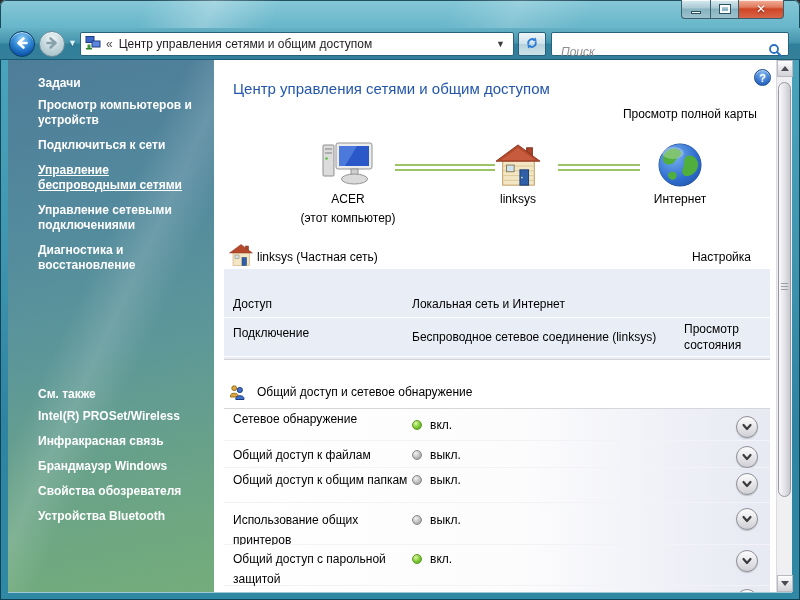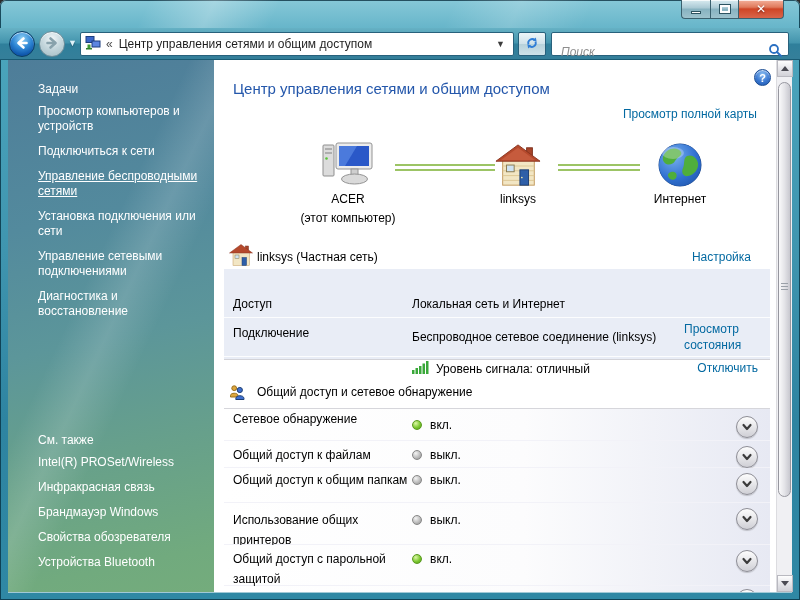--- a/index.html
+++ b/index.html
@@ -50,33 +50,33 @@
   .search-box{position:absolute;left:551px;top:4px;width:238px;height:24px;background:#fff;border:1px solid #28617c;border-radius:2px;
     display:flex;align-items:center;padding:16px 5px 0 7px;}
   .search-input{border:none;outline:none;flex:1;background:transparent;font-family:inherit;font-size:12px;color:#333;}
   .search-input::placeholder{color:#8e8e8e;font-style:italic;}
 
   
   .sidebar{position:absolute;left:8px;top:60px;width:206px;height:532px;color:#fff;overflow:hidden;
     background:linear-gradient(168deg,#4e7d99 0%,#538a9d 30%,#5c969a 52%,#67a08b 72%,#71aa7e 92%,#74ac7c 100%);}
   .sidebar::before{content:'';position:absolute;inset:0;pointer-events:none;
     background:linear-gradient(115deg,rgba(255,255,255,0) 40%,rgba(255,255,255,.14) 50%,rgba(255,255,255,0) 60%);}
-  .side-inner{position:relative;padding:22px 14px 0 30px;}
+  .side-inner{position:relative;padding:16px 14px 0 30px;font-weight:bold;}
   .side-header{margin:0 0 8px 0;font-size:12px;color:#fff;}
   .side-item{margin:0 0 10px 0;line-height:15px;cursor:pointer;}
   .side-item.current-hover{text-decoration:underline;}
   .side-header.see-also{margin-top:114px;}
 
   
   .content{position:absolute;left:214px;top:60px;width:562px;height:532px;background:#fff;overflow:hidden;color:#000;}
   .help-btn{position:absolute;right:5px;top:9px;width:17px;height:17px;border-radius:50%;
     background:radial-gradient(circle at 50% 30%,#8cc0f2 0%,#3b79d2 55%,#1c55ab 100%);border:1px solid #174a92;
     color:#fff;font-weight:bold;font-size:11px;display:flex;align-items:center;justify-content:center;box-shadow:inset 0 1px 1px rgba(255,255,255,.7);}
   .page-title{position:absolute;left:19px;top:20px;font-size:15px;color:#2457ab;}
-  .link{color:#0369a1;cursor:pointer;}
+  .link{color:#000000;cursor:pointer;}
   .full-map-link{position:absolute;right:19px;top:47px;}
 
   .map-node{position:absolute;top:76px;width:96px;text-align:center;}
   .map-node .node-icon{height:52px;display:flex;align-items:flex-end;justify-content:center;cursor:pointer;}
   .node-label{line-height:15px;margin-top:4px;}
   .node-computer{left:86px;}
   .node-house{left:256px;}
   .node-globe{left:418px;}
   .connector{position:absolute;top:104px;height:7px;border-top:2px solid #9cc465;border-bottom:2px solid #9cc465;}
   .conn-1{left:181px;width:100px;}
@@ -210,21 +210,20 @@
       </span>
     </div>
   </div>
 
   <div class="sidebar">
     <div class="side-inner">
       <div class="side-header">Задачи</div>
       <div class="side-item">Просмотр компьютеров и устройств</div>
       <div class="side-item">Подключиться к сети</div>
       <div class="side-item current-hover">Управление беспроводными сетями</div>
-      <div class="side-item">Установка подключения или сети</div>
       <div class="side-item">Управление сетевыми подключениями</div>
       <div class="side-item">Диагностика и восстановление</div>
       <div class="side-header see-also">См. также</div>
       <div class="side-item">Intel(R) PROSet/Wireless</div>
       <div class="side-item">Инфракрасная связь</div>
       <div class="side-item">Брандмауэр Windows</div>
       <div class="side-item">Свойства обозревателя</div>
       <div class="side-item">Устройства Bluetooth</div>
     </div>
   </div>
@@ -309,35 +308,20 @@
     <div class="net-panel">
       <div class="np-row np-row1">
         <span class="np-label">Доступ</span>
         <span class="np-value">Локальная сеть и Интернет</span>
       </div>
       <div class="np-row np-row2">
         <span class="np-label">Подключение</span>
         <span class="np-value">Беспроводное сетевое соединение (linksys)</span>
         <span class="link np-link view-status">Просмотр состояния</span>
       </div>
-      <div class="np-row np-row3">
-        <span class="signal-wrap">
-          <span>
-            <svg width="18" height="14">
-              <rect x="0" y="10" width="2.5" height="4" fill="#3aa83a"></rect>
-              <rect x="3.5" y="8" width="2.5" height="6" fill="#3aa83a"></rect>
-              <rect x="7" y="6" width="2.5" height="8" fill="#3aa83a"></rect>
-              <rect x="10.5" y="3.5" width="2.5" height="10.5" fill="#3aa83a"></rect>
-              <rect x="14" y="1" width="2.5" height="13" fill="#3aa83a"></rect>
-            </svg>
-          </span>
-          <span>Уровень сигнала: отличный</span>
-        </span>
-        <span class="link np-link disconnect">Отключить</span>
-      </div>
     </div>
 
     <span class="share-header-icon">
       <svg width="16" height="16">
         <circle cx="5.2" cy="4.2" r="2.4" fill="#dca63e" stroke="#9a6f1c"></circle>
         <path d="M1.5 11.5 C1.5 8.5 9 8.5 9 11.5 L9 13 L1.5 13 Z" fill="#dca63e" stroke="#9a6f1c"></path>
         <circle cx="10.8" cy="6" r="2.6" fill="#3f6fd0" stroke="#1d3f73"></circle>
         <path d="M6.8 14.5 C6.8 10.8 15 10.8 15 14.5 L15 15.5 L6.8 15.5 Z" fill="#3f6fd0" stroke="#1d3f73"></path>
       </svg>
     </span>

